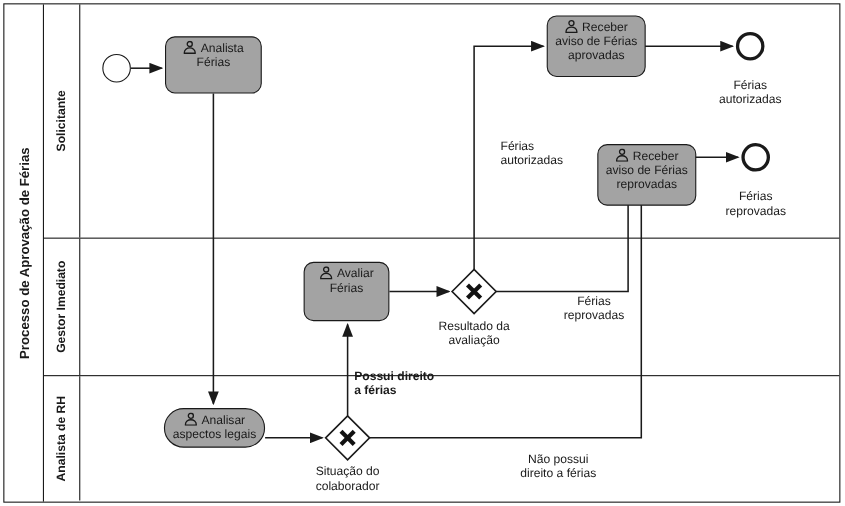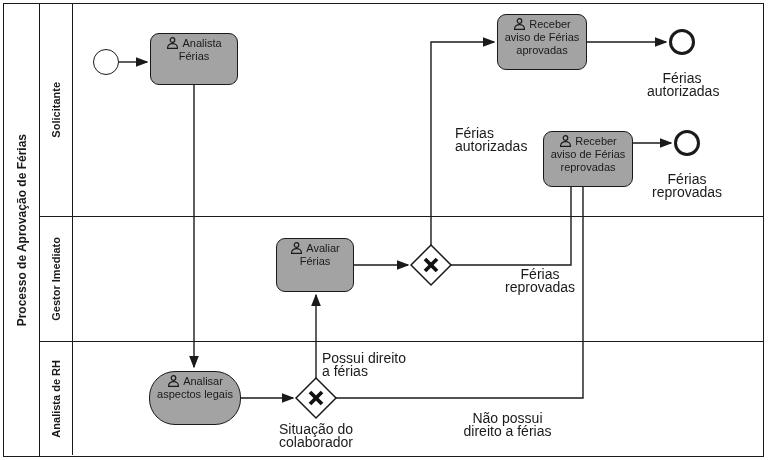--- a/index.html
+++ b/index.html
@@ -55,21 +55,21 @@
   .task-icon { display:inline-block; vertical-align:-2px; margin-right:3px; }
   .event {
     position:absolute; width:26px; height:26px;
     border-radius:50%; background:#fff;
   }
   .event.start { border:1.6px solid #1a1a1a; }
   .event.end   { border:3.5px solid #1a1a1a; }
 
   
   .lbl {
-    position:absolute; font-size:14px; line-height:13px;
+    position:absolute; font-size:11px; line-height:13px;
     white-space:pre-line;
   }
   .lbl.center { text-align:center; }
 </style>
 </head>
 <body>
 
 <div class="canvas">
 
   <div class="pool">
@@ -153,34 +153,35 @@
         </svg><span>Receber aviso de Férias reprovadas</span></span>
   </div>
 
   <div class="task" style="left:276px; top:238px; width:78px; height:54px;">
     <span><svg class="task-icon" width="13" height="12" viewBox="0 0 13 12">
           <circle cx="6.5" cy="3" r="2.3" fill="none" stroke="#1a1a1a" stroke-width="1.2"></circle>
           <path d="M1.6,11.4 v-0.8 a4.9,4 0 0 1 9.8,0 v0.8 z" fill="none" stroke="#1a1a1a" stroke-width="1.2"></path>
         </svg><span>Avaliar Férias</span></span>
   </div>
 
-  <div class="task" style="left:149px; top:371px; width:92px; height:54px;border-radius:26px;">
+  <div class="task" style="left:149px; top:371px; width:92px; height:36px;border-radius:26px;">
     <span><svg class="task-icon" width="13" height="12" viewBox="0 0 13 12">
           <circle cx="6.5" cy="3" r="2.3" fill="none" stroke="#1a1a1a" stroke-width="1.2"></circle>
           <path d="M1.6,11.4 v-0.8 a4.9,4 0 0 1 9.8,0 v0.8 z" fill="none" stroke="#1a1a1a" stroke-width="1.2"></path>
         </svg><span>Analisar aspectos legais</span></span>
   </div>
 
   <div class="lbl center" style="left:647px; top:72px; width:70px;">Férias
 autorizadas</div>
   <div class="lbl center" style="left:652px; top:173px; width:70px;">Férias
 reprovadas</div>
   <div class="lbl" style="left:455px; top:127px; width:75px;">Férias
 autorizadas</div>
   <div class="lbl center" style="left:505px; top:268px; width:70px;">Férias
 reprovadas</div>
-  <div class="lbl" style="left:322px; top:352px; width:85px;">Possui direito
+  <div class="lbl" style="left:322px; top:336px; width:85px;font-weight:bold;">Possui direito
 a férias</div>
   <div class="lbl center" style="left:460px; top:412px; width:95px;">Não possui
 direito a férias</div>
+  <div class="lbl center" style="left:391px; top:291px; width:80px;">Resultado da avaliação</div>
   <div class="lbl center" style="left:276px; top:423px; width:80px;">Situação do colaborador</div>
 
 </div>
 
 </body></html>

